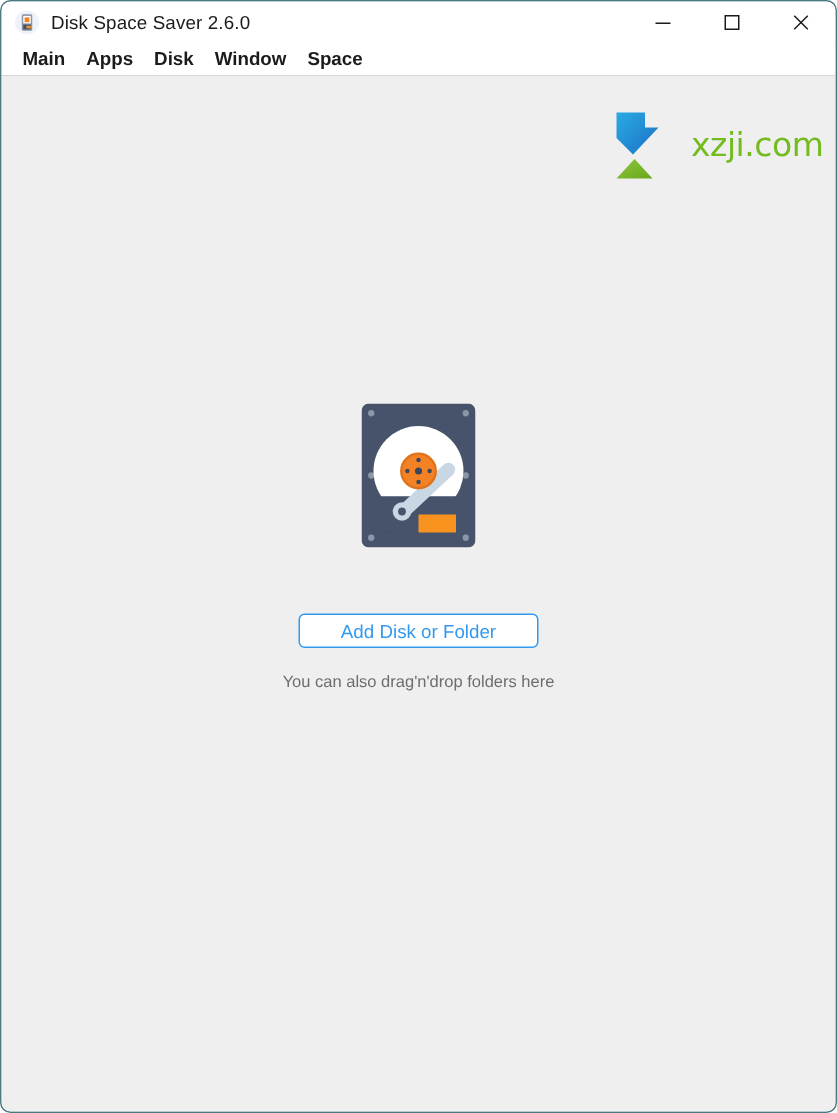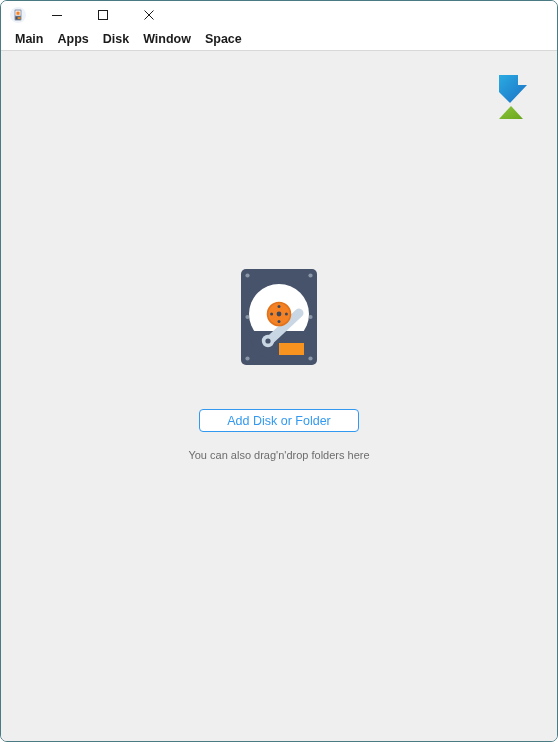--- a/index.html
+++ b/index.html
@@ -166,20 +166,21 @@
       <svg width="16" height="16" viewBox="0 0 16 16">
         <circle cx="8" cy="8" r="8" fill="#eef3fa"></circle>
         <rect x="4.5" y="2.5" width="7" height="11" rx="1" fill="#8a97a8"></rect>
         <rect x="5.5" y="3.6" width="5" height="5" fill="#ffffff"></rect>
         <rect x="6.4" y="4.6" width="3.2" height="3.2" fill="#f48225"></rect>
         <rect x="5.5" y="9.4" width="5" height="3.2" fill="#46536b"></rect>
         <rect x="7.6" y="10.2" width="2.9" height="1.7" fill="#f7931e"></rect>
       </svg>
     </div>
 
+    <div id="title-text">Disk Space Saver 2.6.0</div>
 
     <div class="wbtn">
       <svg width="12" height="12" viewBox="0 0 12 12">
         <rect x="1" y="6" width="10" height="1" fill="#1b1b1b"></rect>
       </svg>
     </div>
 
     <div class="wbtn">
       <svg width="12" height="12" viewBox="0 0 12 12">
         <rect x="1.5" y="1.5" width="9" height="9" fill="none" stroke="#1b1b1b" stroke-width="1"></rect>
@@ -214,20 +215,21 @@
           </linearGradient>
           <linearGradient id="ggreen" x1="0" y1="0" x2="1" y2="1">
             <stop offset="0%" stop-color="#8cc63f"></stop>
             <stop offset="100%" stop-color="#6aa61b"></stop>
           </linearGradient>
         </defs>
         <path d="M2 2 L21 2 L21 12 L30 12 L13 30 L2 19 Z" fill="url(#gblue)"></path>
         <path d="M2 46 L14 33 L26 46 Z" fill="url(#ggreen)"></path>
       </svg>
       <div id="wm-textblock">
+        <div id="wm-domain">xzji.com</div>
       </div>
     </div>
 
     <div id="center">
 
       <svg id="disk-icon" viewBox="0 0 76 96">
         <rect x="0" y="0" width="76" height="96" rx="5" fill="#46536b"></rect>
         <circle cx="6.5" cy="6.5" r="2.1" fill="#8a97a8"></circle>
         <circle cx="69.5" cy="6.5" r="2.1" fill="#8a97a8"></circle>
         <circle cx="6.5" cy="48" r="2.1" fill="#8a97a8"></circle>

